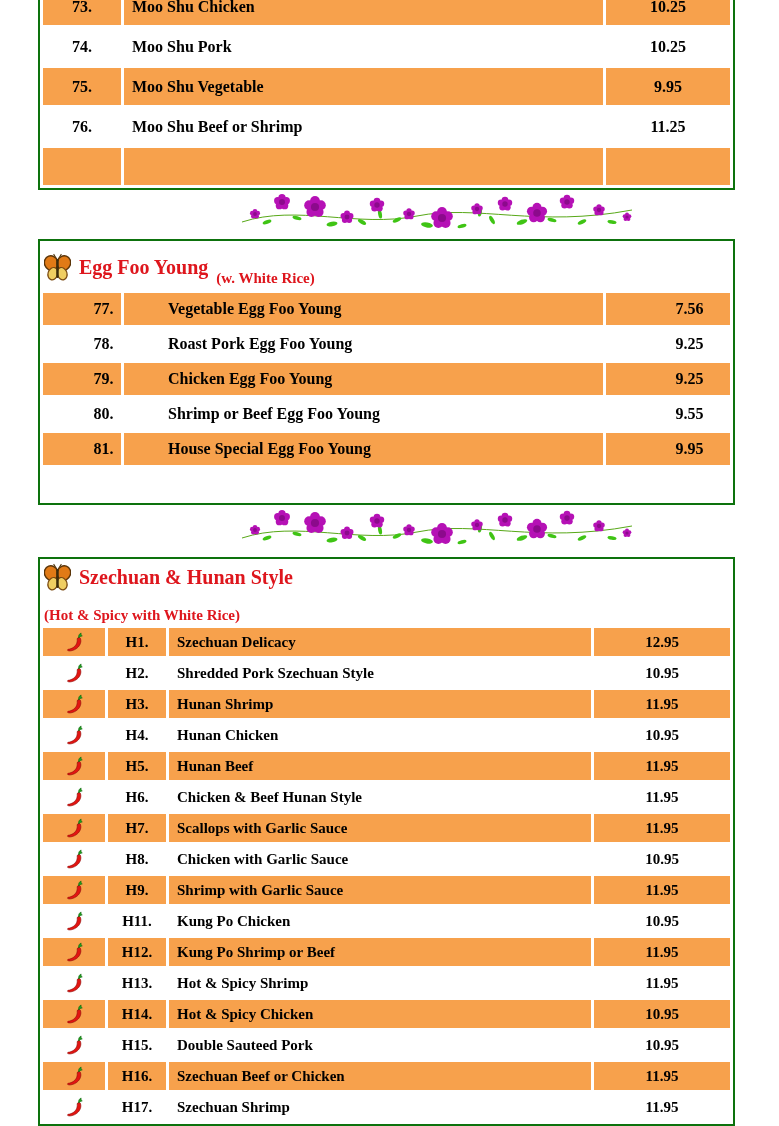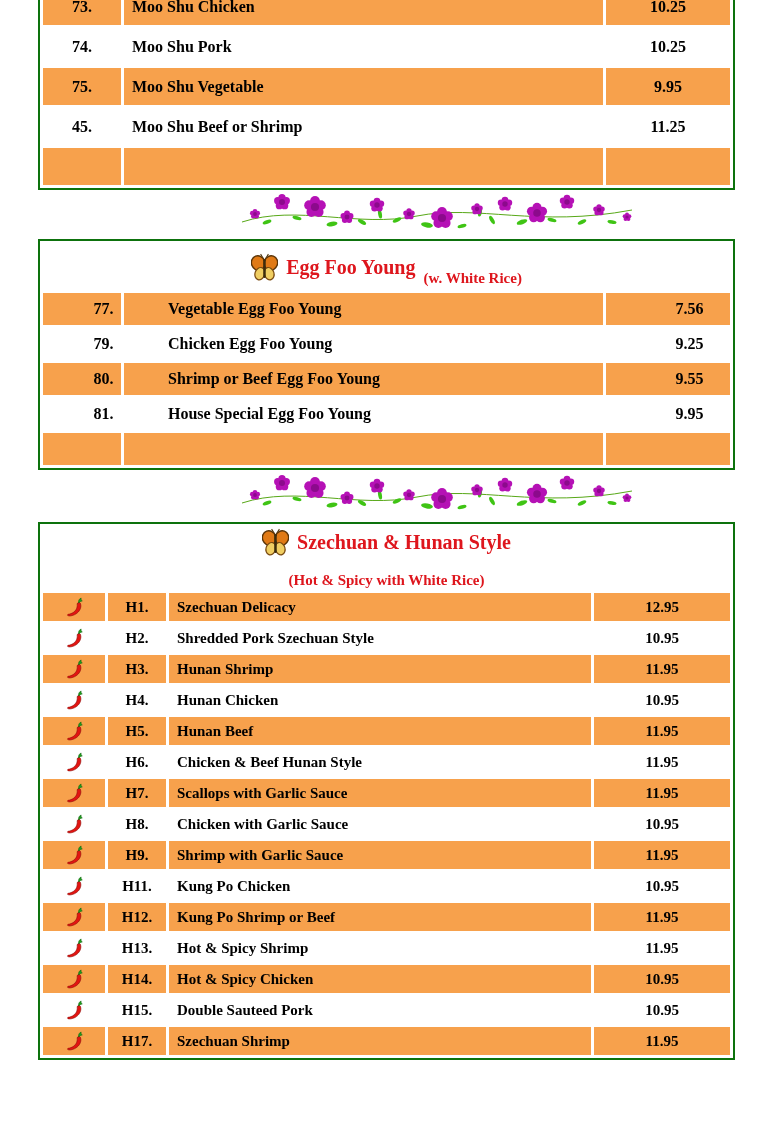--- a/index.html
+++ b/index.html
@@ -35,21 +35,21 @@
   
   .t2{margin-top:5px;}
   .t2 tbody td{height:30px;font-size:16px;padding-left:44px;}
   .t2 thead td{height:44px;}
 
   
   .t3{margin-top:7px;}
   .t3 tbody td{height:26px;font-size:15px;}
   .t3 thead td{height:52px;}
 
-  thead td{background:#fff;text-align:center;vertical-align:middle;}
+  thead td{background:#fff;vertical-align:middle;}
   .headline{display:inline-flex;align-items:center;gap:8px;vertical-align:middle;}
   .title{font-size:20px;font-weight:bold;color:var(--red);}
   .subtitle{font-size:15px;font-weight:bold;color:var(--red);margin-top:22px;}
   .sub-line{display:block;margin-top:15px;}
 
   .butterfly{width:27px;height:29px;}
   .chili-icon{width:22px;height:22px;vertical-align:middle;}
 
   .divider{display:block;width:400px;height:42px;margin:2px auto 0 auto;transform:translateX(47px);}
   .divider.d2{margin-top:3px;}
@@ -134,21 +134,21 @@
           <td class="num">74.</td>
           <td class="name">Moo Shu Pork</td>
           <td class="price">10.25</td>
         </tr>
         <tr>
           <td class="num">75.</td>
           <td class="name">Moo Shu Vegetable</td>
           <td class="price">9.95</td>
         </tr>
         <tr>
-          <td class="num">45.</td>
+          <td class="num">76.</td>
           <td class="name">Moo Shu Beef or Shrimp</td>
           <td class="price">11.25</td>
         </tr>
         <tr>
           <td class="num"></td>
           <td class="name"></td>
           <td class="price"></td>
         </tr>
       </tbody>
   </table>
@@ -177,20 +177,25 @@
           </span>
         </td>
       </tr>
     </thead>
     <tbody>
 
     <tr>
           <td class="num">77.</td>
           <td class="name">Vegetable Egg Foo Young</td>
           <td class="price">7.56</td>
+        </tr>
+        <tr>
+          <td class="num">78.</td>
+          <td class="name">Roast Pork Egg Foo Young</td>
+          <td class="price">9.25</td>
         </tr>
         <tr>
           <td class="num">79.</td>
           <td class="name">Chicken Egg Foo Young</td>
           <td class="price">9.25</td>
         </tr>
         <tr>
           <td class="num">80.</td>
           <td class="name">Shrimp or Beef Egg Foo Young</td>
           <td class="price">9.55</td>
@@ -375,19 +380,29 @@
           <td class="num">H15.</td>
           <td class="name">Double Sauteed Pork</td>
           <td class="price">10.95</td>
         </tr>
         <tr>
           <td class="chili">
             <svg class="chili-icon" viewBox="0 0 22 22">
               <use href="#chili-def"></use>
             </svg>
           </td>
+          <td class="num">H16.</td>
+          <td class="name">Szechuan Beef or Chicken</td>
+          <td class="price">11.95</td>
+        </tr>
+        <tr>
+          <td class="chili">
+            <svg class="chili-icon" viewBox="0 0 22 22">
+              <use href="#chili-def"></use>
+            </svg>
+          </td>
           <td class="num">H17.</td>
           <td class="name">Szechuan Shrimp</td>
           <td class="price">11.95</td>
         </tr>
       </tbody>
   </table>
 </div>
 
 </body></html>

